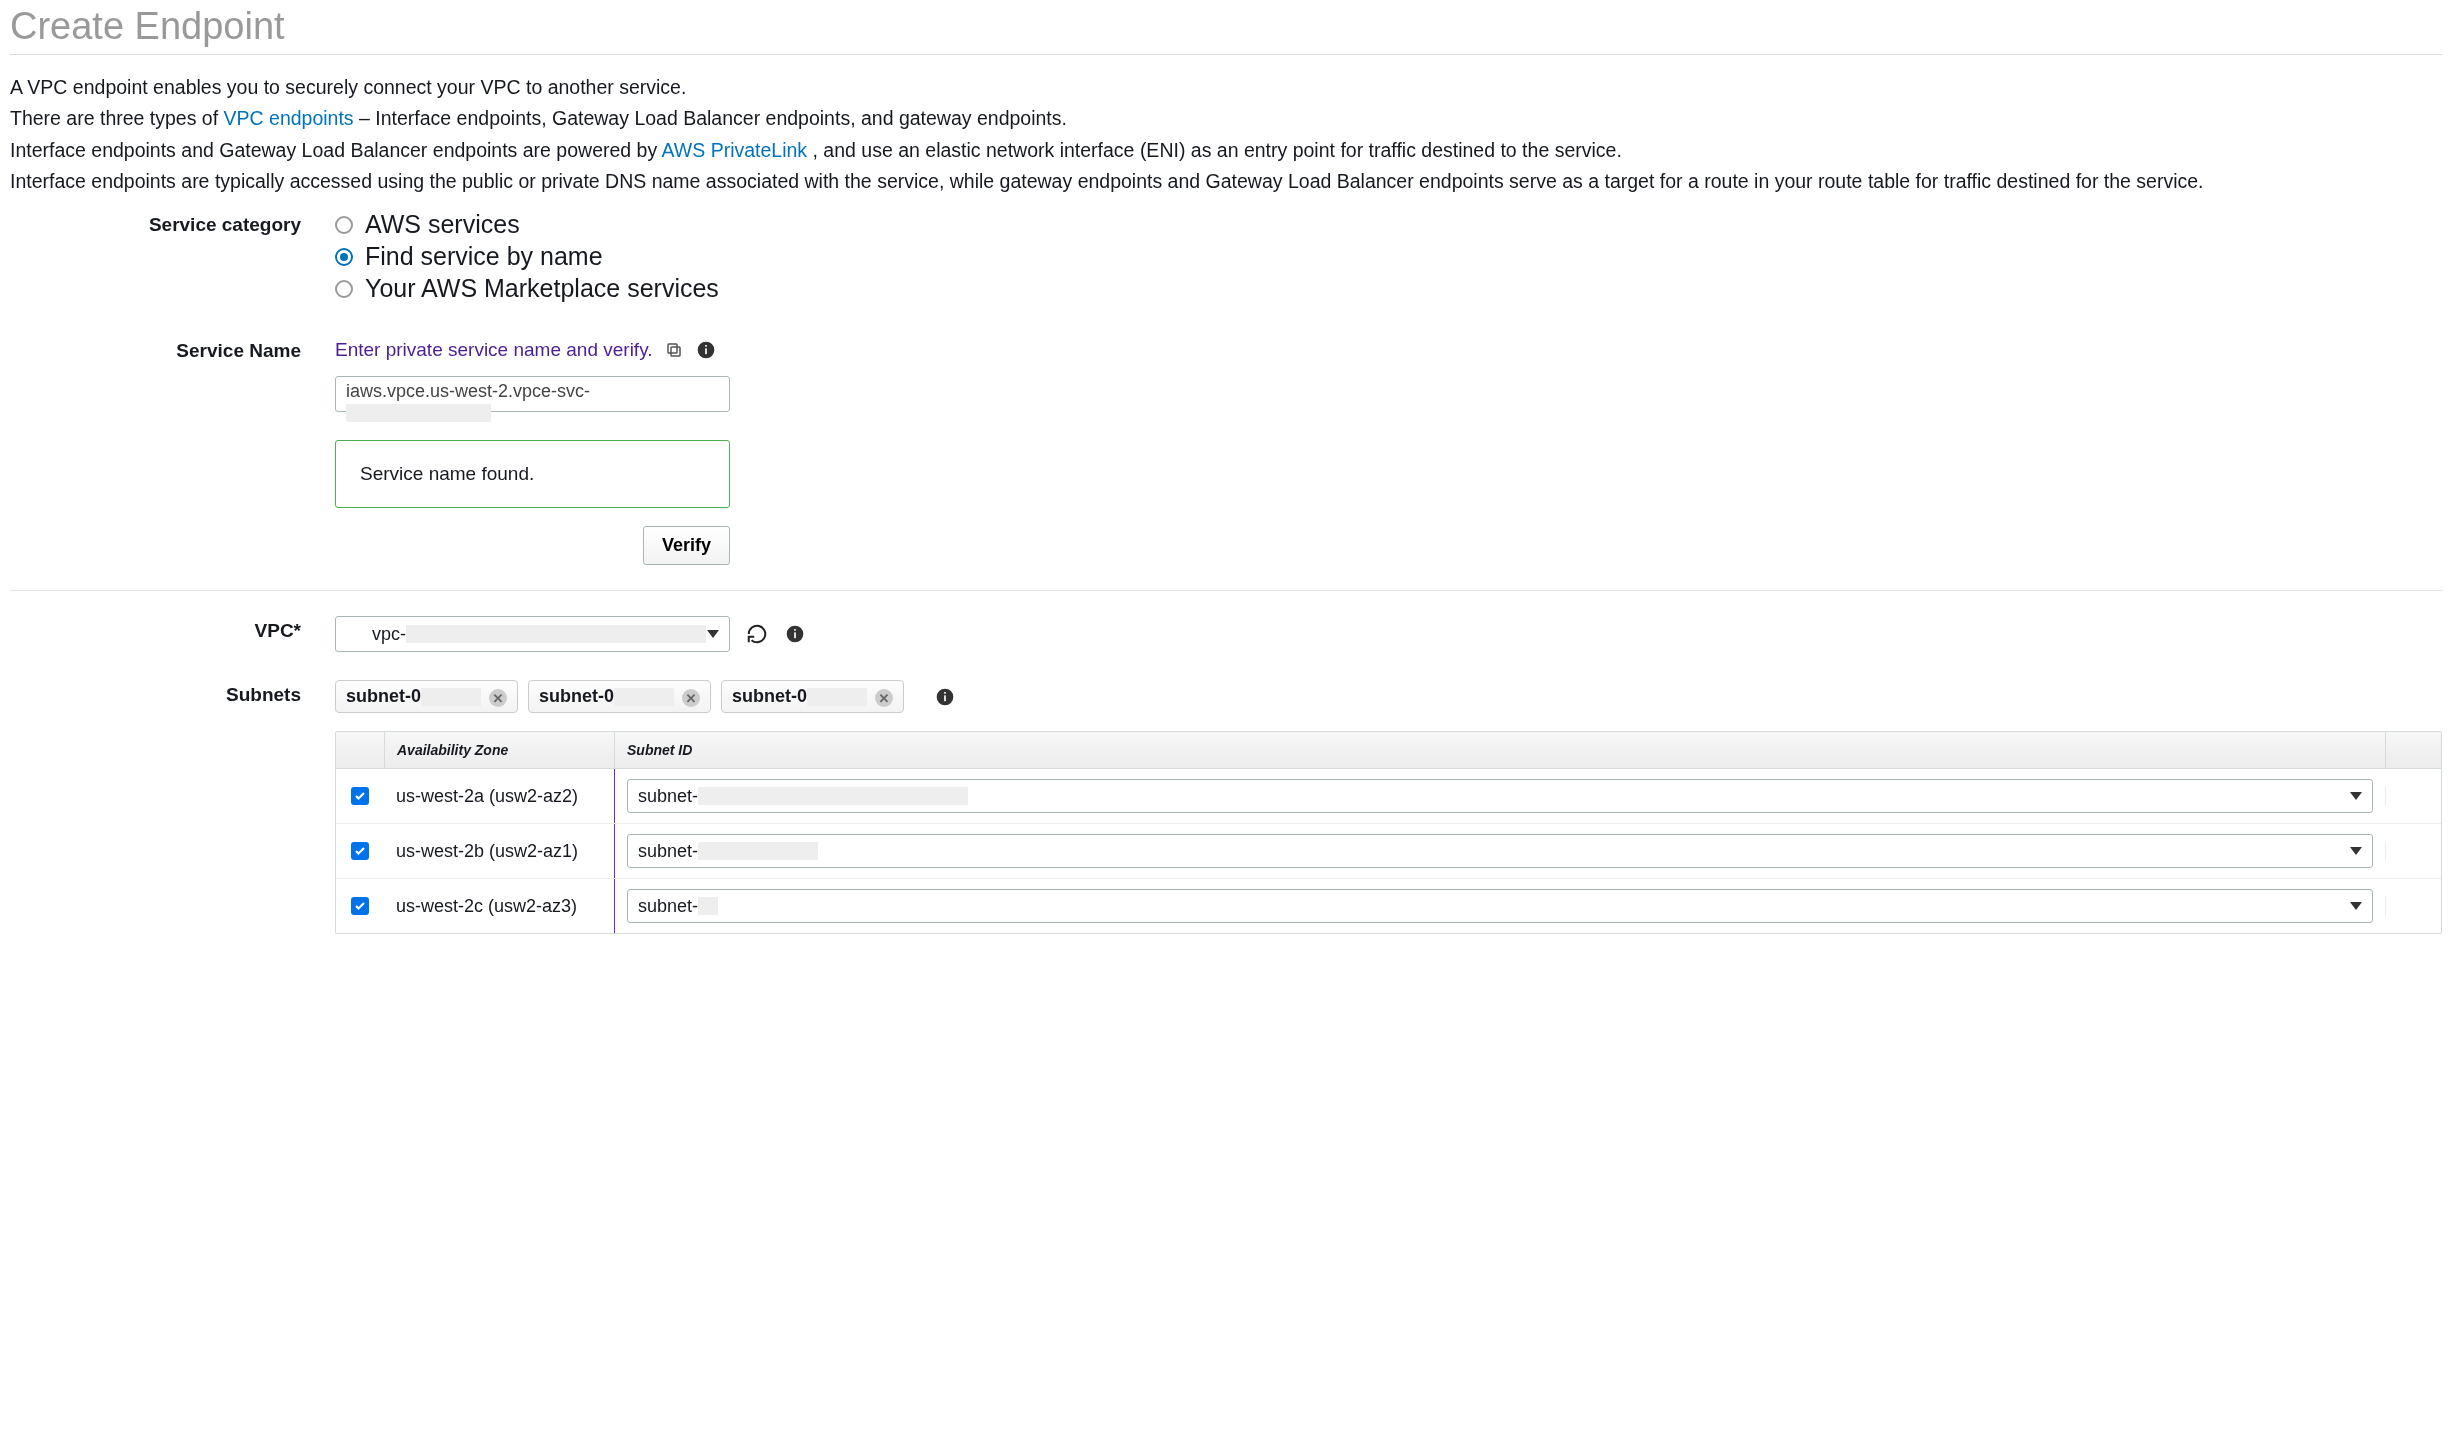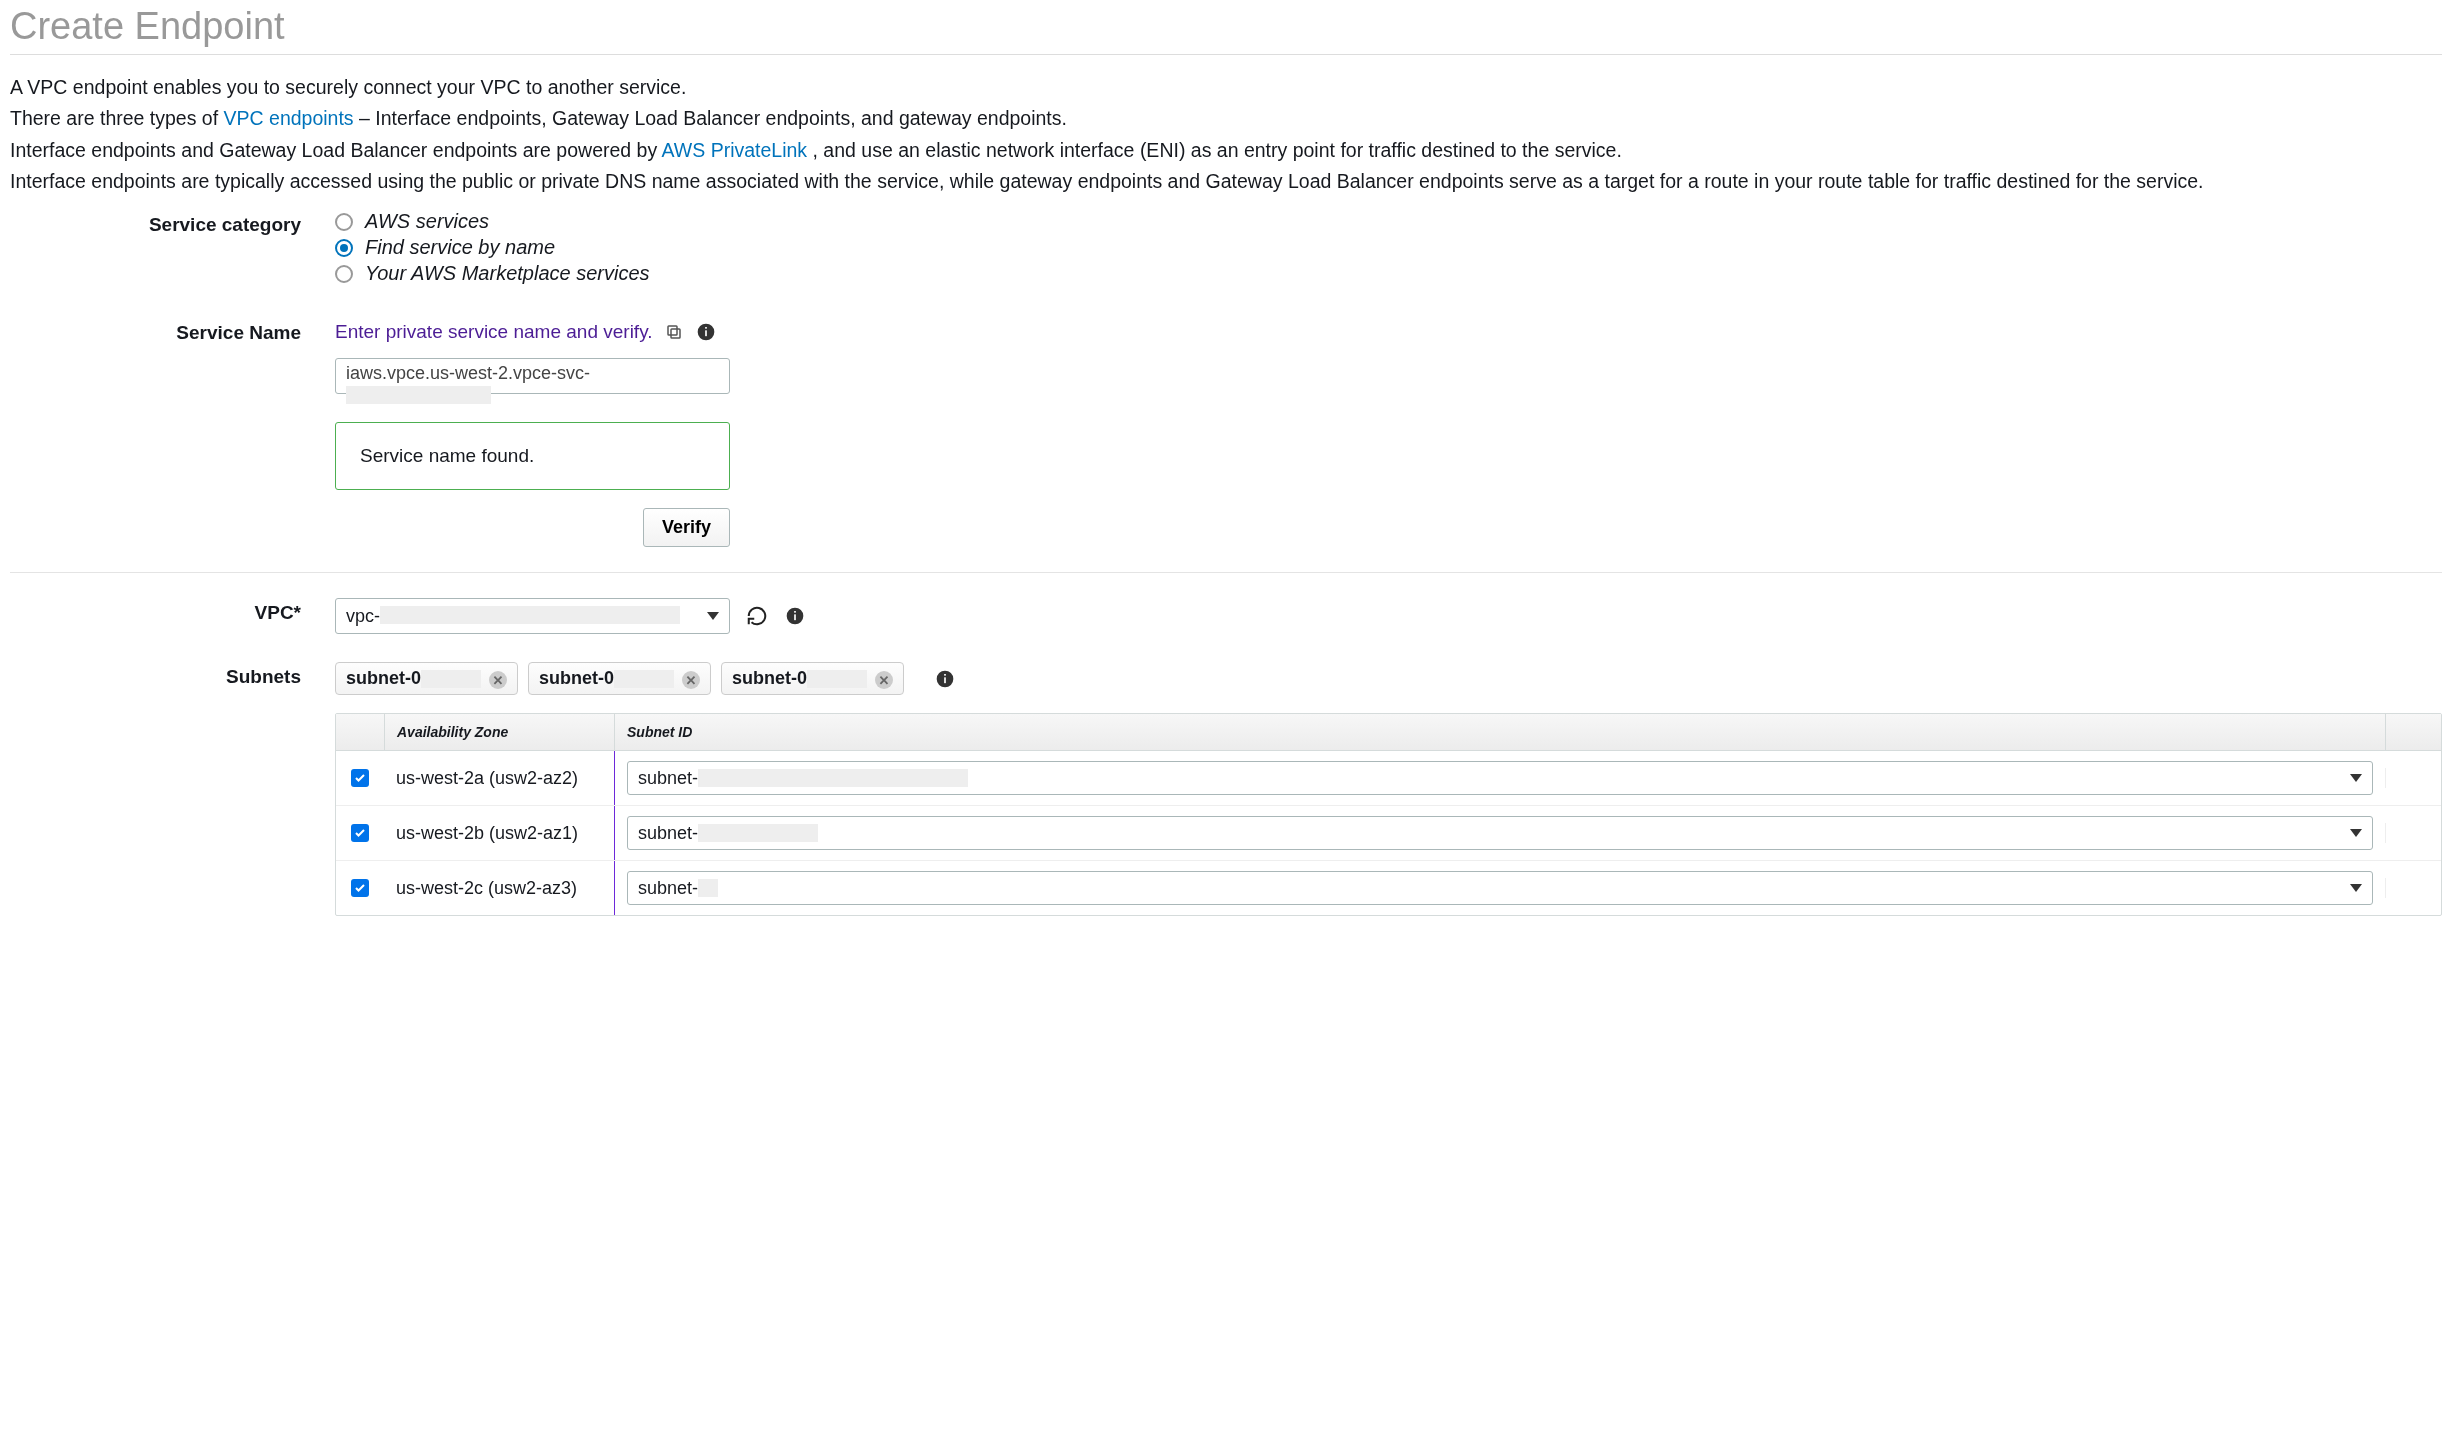--- a/index.html
+++ b/index.html
@@ -36,22 +36,21 @@
     font-weight: 600;
     font-size: 19px;
     padding-top: 4px;
   }
   .form-field { flex: 1; }
   .radio-row {
     display: flex;
     align-items: center;
     gap: 12px;
     margin-bottom: 3px;
-    font-size: 20px;
-    font-style: italic;
+    font-size: 25px;
   }
   .radio {
     width: 18px; height: 18px;
     border: 2px solid #999;
     border-radius: 50%;
     display: inline-flex;
     align-items: center; justify-content: center;
     background: #fff;
   }
   .radio.selected {
@@ -112,21 +111,21 @@
     align-items:center;
     justify-content:space-between;
     width: 395px;
     height: 36px;
     border: 1px solid #aab7b8;
     border-radius: 3px;
     padding: 4px 10px;
     background:#fff;
     font-size: 18px;
   }
-  .dropdown .dd-text { display:flex; align-items:flex-start; }
+  .dropdown .dd-text { display:flex; align-items:center;margin-left:26px; }
   .caret-down {
     width:0;height:0;
     border-left:6px solid transparent;
     border-right:6px solid transparent;
     border-top:8px solid #333;
   }
   .vpc-row { display:flex; align-items:center; gap:16px; }
   .tag-chip {
     display:inline-flex;
     align-items:flex-end;

